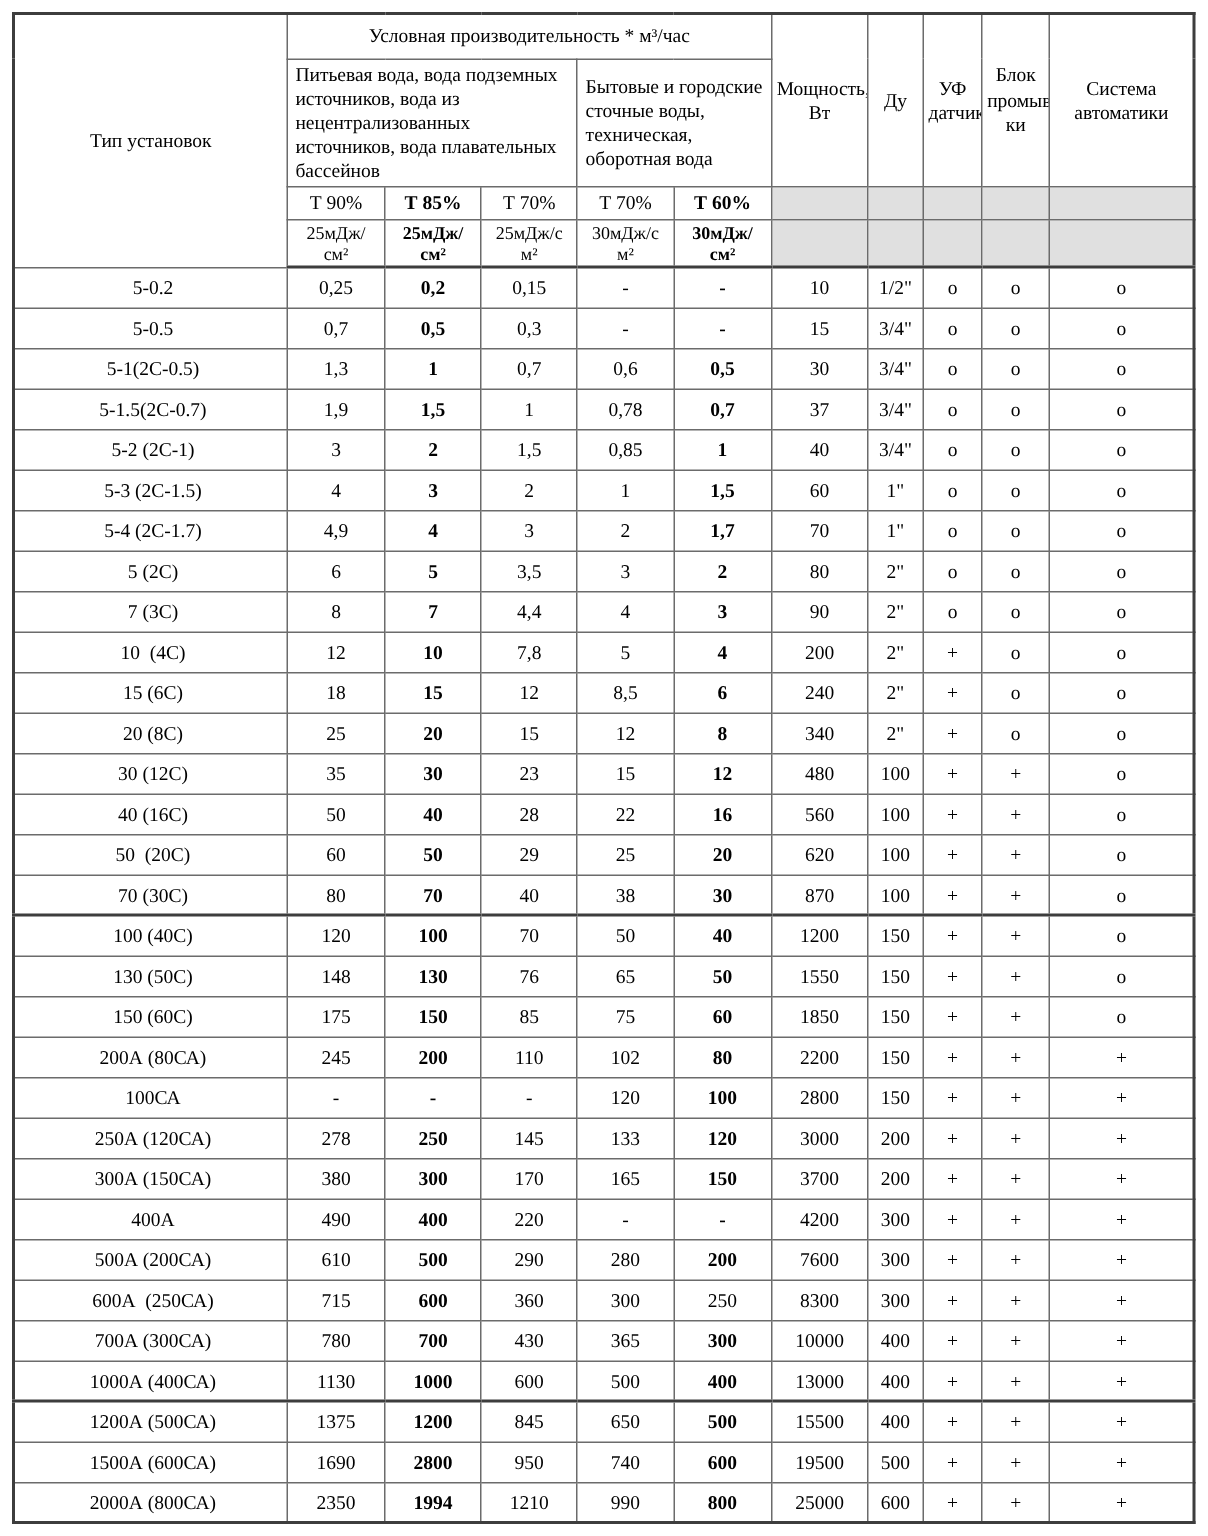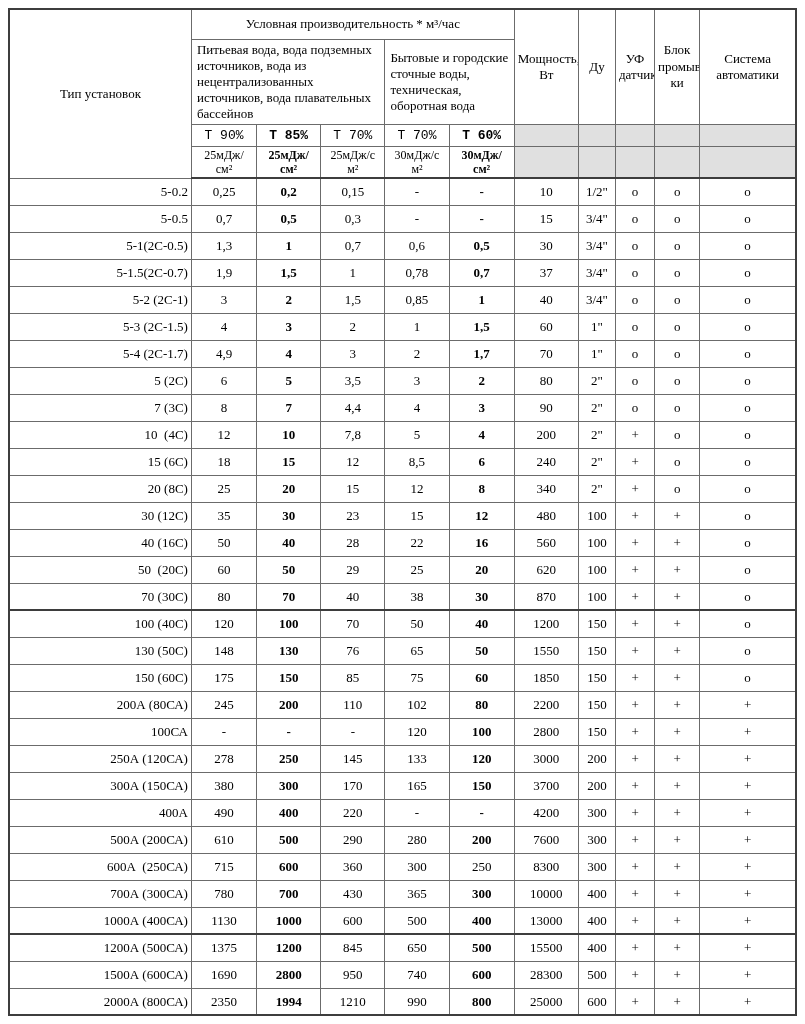--- a/index.html
+++ b/index.html
@@ -23,32 +23,32 @@
     font-weight: normal;
     font-size: 13px;
     color: #000000;
     text-align: center;
     vertical-align: middle;
     padding: 1px 3px;
     overflow: hidden;
   }
   thead tr.h1 { height: 30px; }
   thead tr.h2 { height: 84px; }
-  thead tr.h3 { height: 22px; font-family: Liberation Mono, monospace; }
+  thead tr.h3 { height: 22px; }
   thead tr.h4 { height: 30px; }
   tbody tr { height: 27px; }
   th.left {
     text-align: left;
     padding: 2px 5px;
   }
   th.pre { white-space: pre-line; line-height: 1.25; }
   th.dose { font-size: 12px; line-height: 1.2; }
   th.grey { background: #e0e0e0; }
   td.type {
-    text-align: right;
+    text-align: center;
     padding-left: 6px;
     white-space: pre;
     margin-left: 24px;
   }
   .b { font-weight: bold; }
   tr.thick-top td { border-top: 2px solid #3d3d3d; }
   thead tr.h4 th { border-bottom: 2px solid #3d3d3d; }
 </style>
 </head>
 <body>
@@ -494,21 +494,21 @@
         <td>+</td>
         <td>+</td>
       </tr>
       <tr>
         <td class="type">1500А (600СА)</td>
         <td>1690</td>
         <td class="b">2800</td>
         <td>950</td>
         <td>740</td>
         <td class="b">600</td>
-        <td>28300</td>
+        <td>19500</td>
         <td>500</td>
         <td>+</td>
         <td>+</td>
         <td>+</td>
       </tr>
       <tr>
         <td class="type">2000А (800СА)</td>
         <td>2350</td>
         <td class="b">1994</td>
         <td>1210</td>

